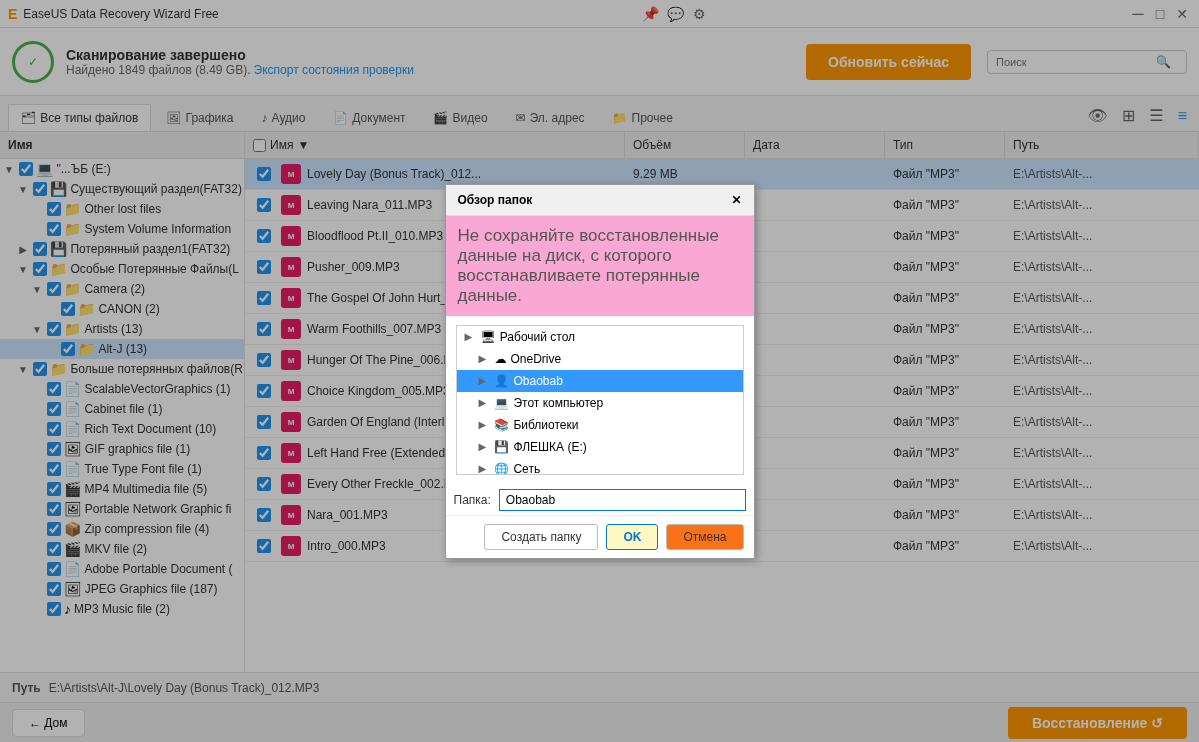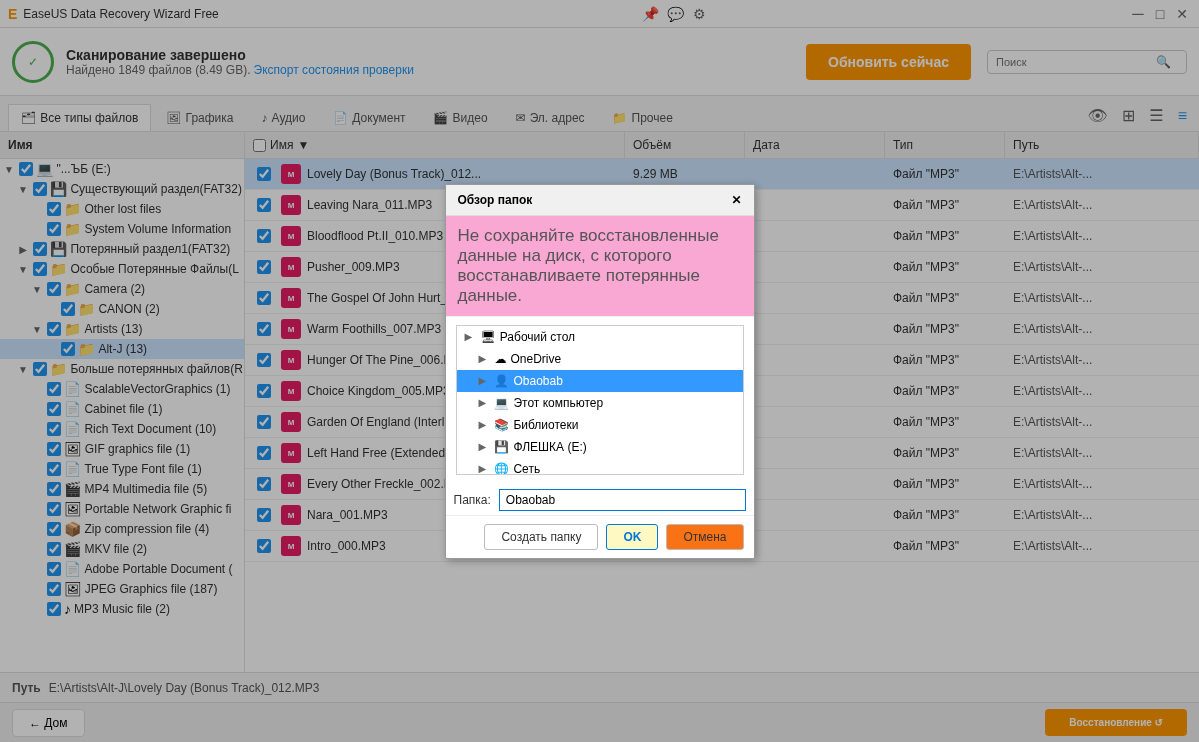--- a/index.html
+++ b/index.html
@@ -108,21 +108,21 @@
     .bottom-bar {
       height: 40px; background: #f0f0f0; border-top: 1px solid #ddd;
       display: flex; align-items: center; justify-content: space-between; padding: 0 12px;
     }
     .home-btn {
       background: #fff; border: 1px solid #ddd; padding: 6px 16px;
       border-radius: 4px; cursor: pointer; font-size: 12px; display: flex; align-items: center; gap: 4px;
     }
     .recover-btn {
       background: #f90; color: #fff; border: none; padding: 8px 24px;
-      border-radius: 4px; cursor: pointer; font-size: 10px; font-weight: bold;
+      border-radius: 4px; cursor: pointer; font-size: 14px; font-weight: bold;
       display: flex; align-items: center; gap: 6px;
     }
 
     
     .dialog-overlay {
       position: fixed; top: 0; left: 0; width: 100%; height: 100%;
       background: rgba(0,0,0,0.3); z-index: 100; display: flex; align-items: center; justify-content: center;
     }
     .dialog {
       background: #fff; border: 1px solid #999; box-shadow: 2px 2px 8px rgba(0,0,0,0.3);

